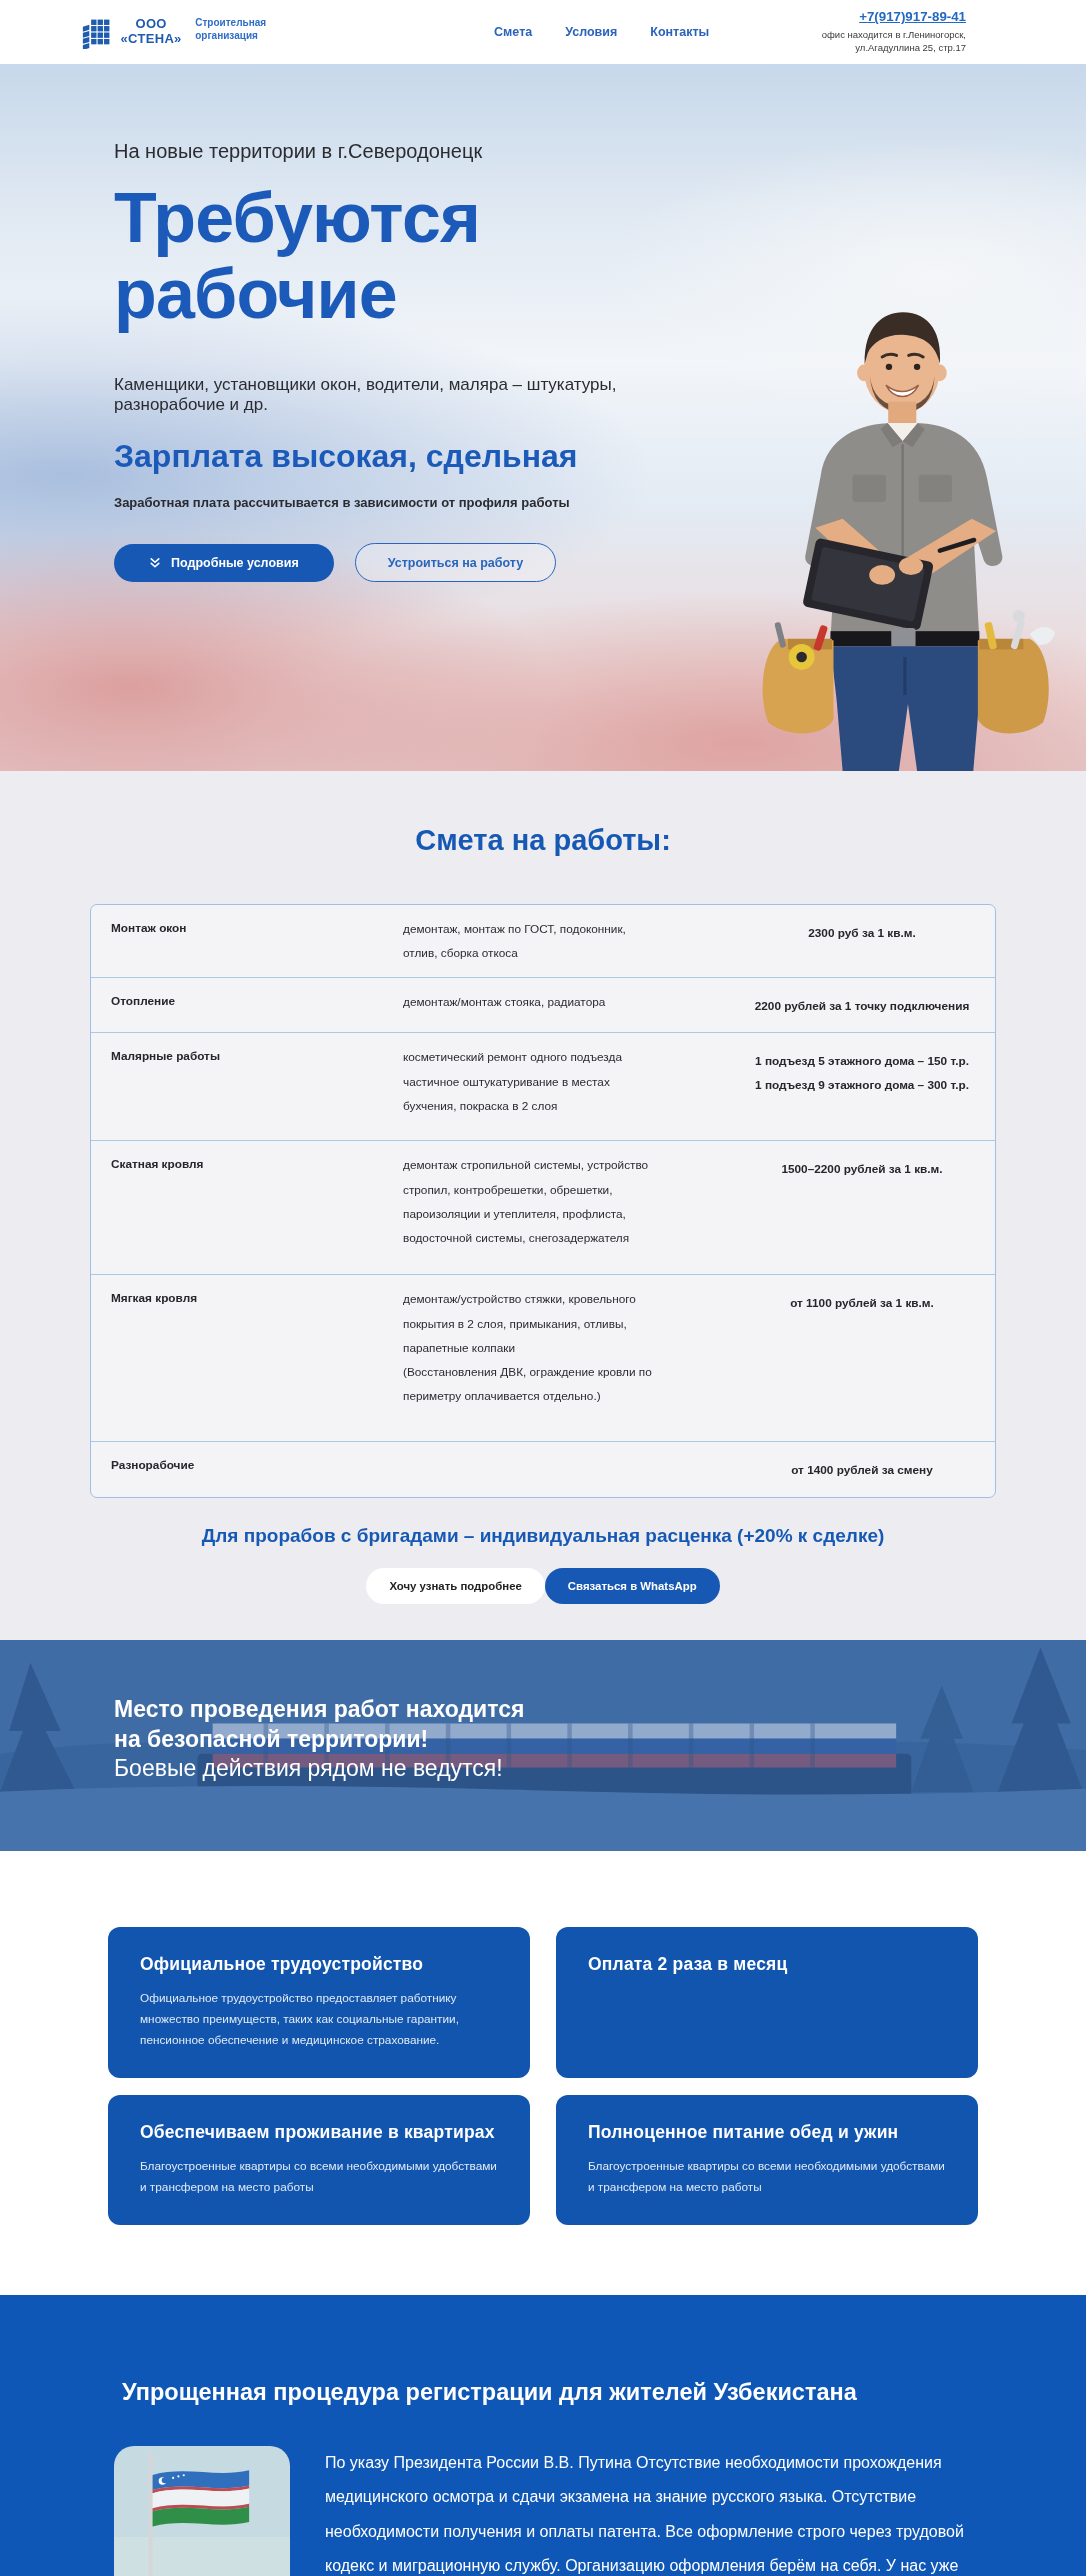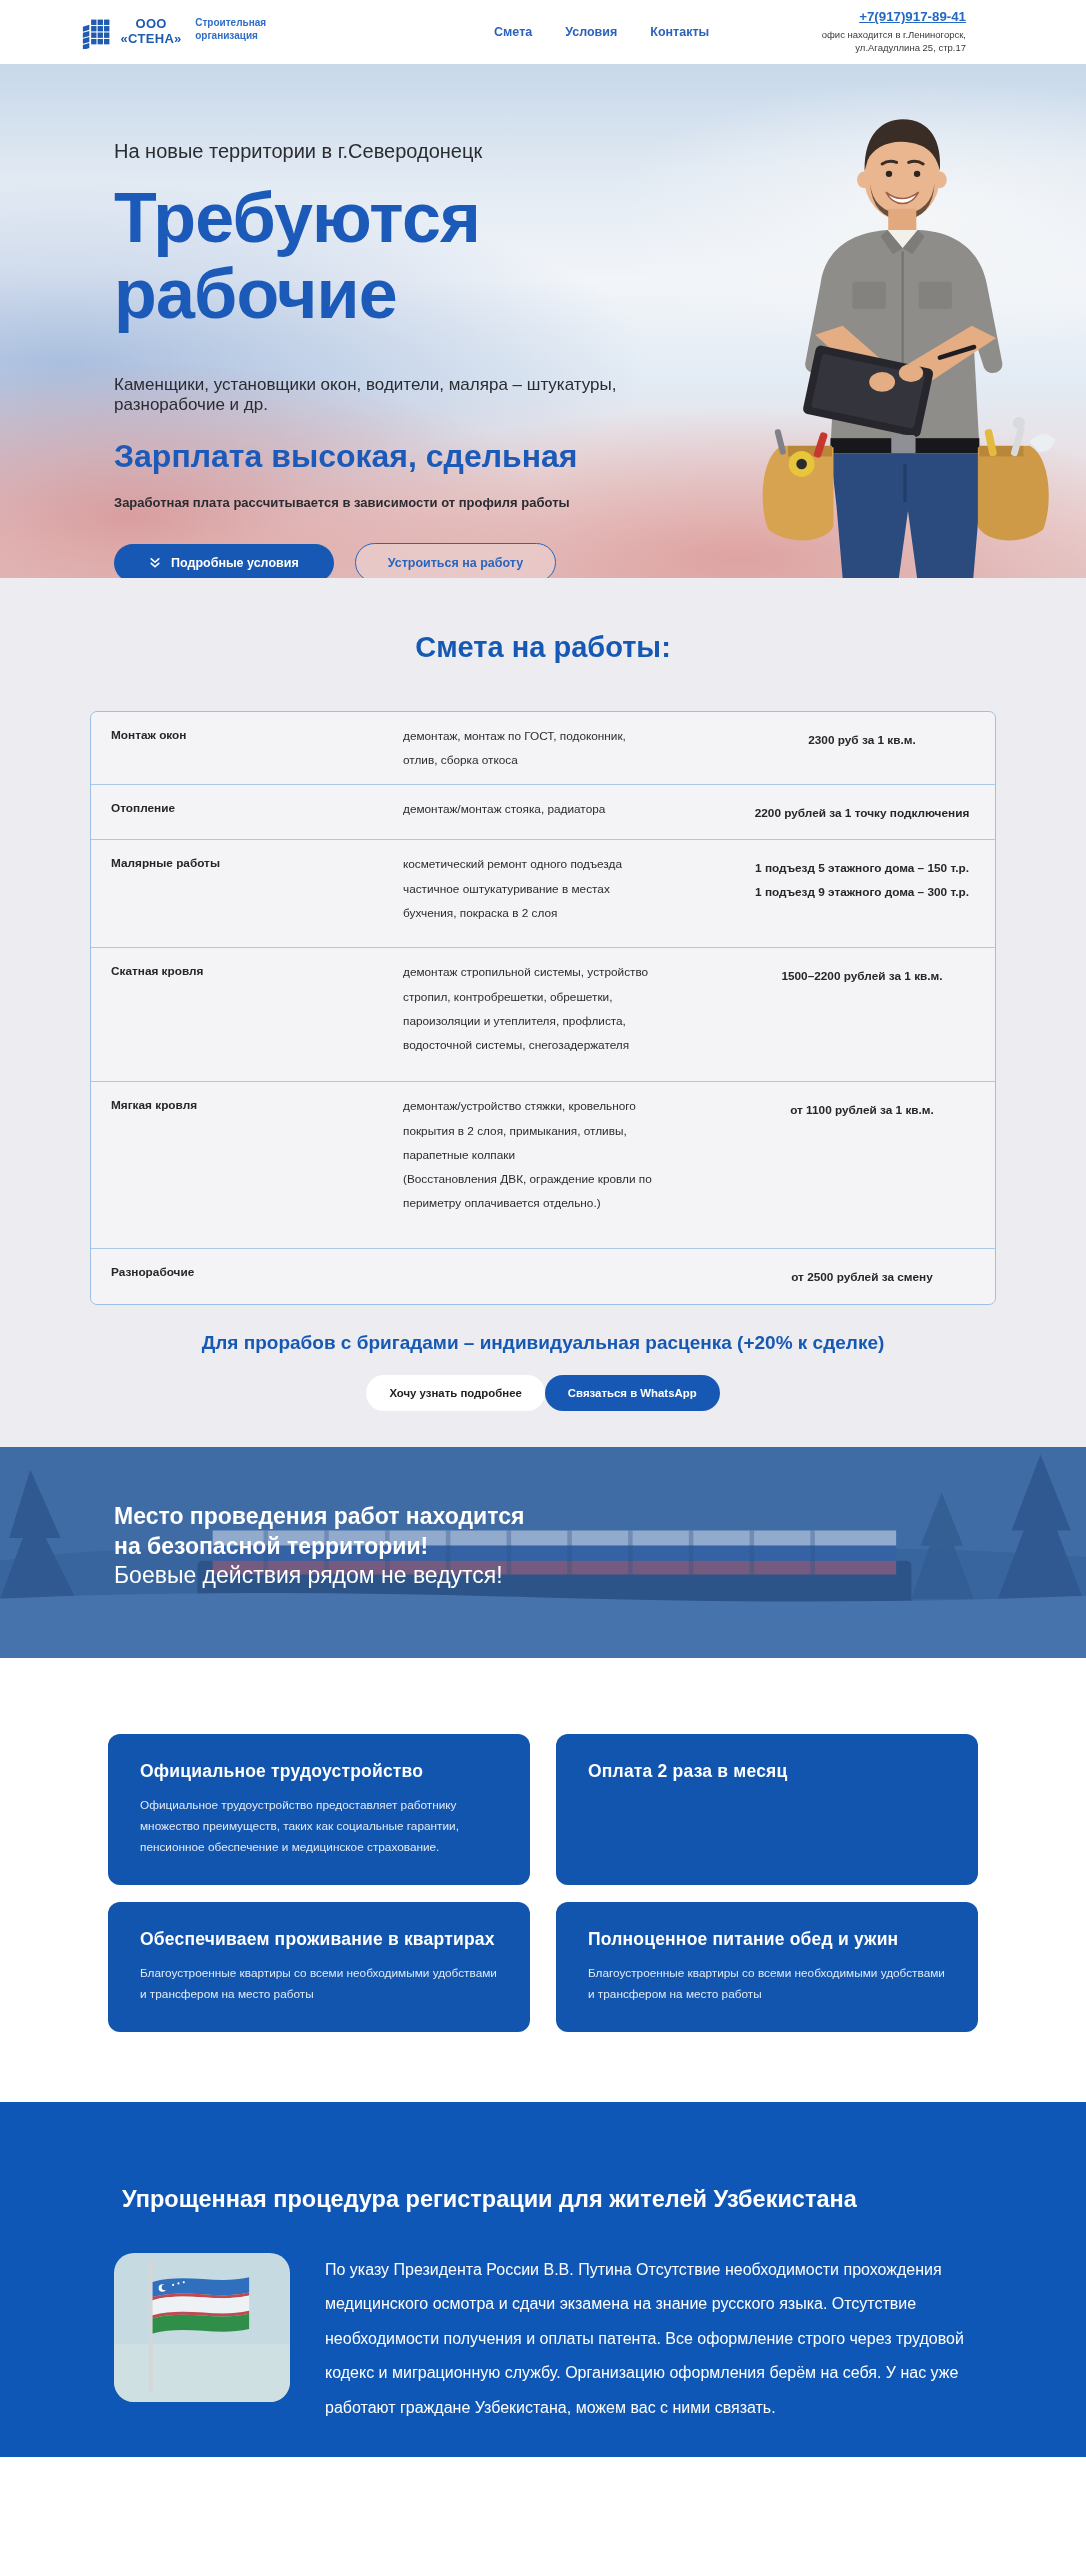--- a/index.html
+++ b/index.html
@@ -20,21 +20,21 @@
                 white-space:pre-line;text-align:center;letter-spacing:0.3px}
   .logo-tagline{font-weight:bold;font-size:10px;color:#2f6ec6;white-space:pre-line;
                 line-height:1.35;margin-left:6px}
   .nav{display:flex;gap:33px;margin-left:228px}
   .nav a{color:#2a63bb;font-weight:bold;font-size:12.5px}
   .contact{margin-left:auto;text-align:right}
   .phone{color:#2369c4;font-weight:bold;font-size:13.3px;text-decoration:underline;display:inline-block}
   .address{font-size:9.5px;color:#3a3a3f;margin-top:3.8px;white-space:pre-line;line-height:1.4}
 
   
-  .hero{position:relative;height:514px;overflow:hidden;background:
+  .hero{position:relative;height:707px;overflow:hidden;background:
     radial-gradient(471px 198px at 86% 30%, #f4f6f8 0%, rgba(244,246,248,0) 70%),
     radial-gradient(623px 228px at 12% 88%, rgba(214,140,140,.75), rgba(214,140,140,0) 68%),
     radial-gradient(684px 213px at 68% 96%, rgba(219,152,150,.8), rgba(219,152,150,0) 70%),
     radial-gradient(836px 258px at 6% 58%, rgba(110,145,200,.5), rgba(110,145,200,0) 70%),
     linear-gradient(180deg,#c7d8ea 0%,#dfe8f2 20%,#f2f5f9 42%,#e3ebf4 62%,#ecd8d8 88%,#e6cccb 100%);}
   .hero-inner{position:relative;z-index:2;padding:76px 0 0 114px;width:729px}
   .kicker{font-size:20px;color:#2b2c31}
   .hero-title{margin:18px 0 0;font-size:70px;line-height:1.08;font-weight:bold;
               color:var(--primary);white-space:pre-line;letter-spacing:-0.8px}
   .professions{margin-top:43px;font-size:17px;color:#2b2c31}
@@ -242,21 +242,21 @@
       <div class="t-desc">демонтаж/устройство стяжки, кровельного
 покрытия в 2 слоя, примыкания, отливы,
 парапетные колпаки
 (Восстановления ДВК, ограждение кровли по
 периметру оплачивается отдельно.)</div>
       <div class="t-price">от 1100 рублей за 1 кв.м.</div>
     </div>
     <div class="t-row">
       <div class="t-name">Разнорабочие</div>
       <div class="t-desc"></div>
-      <div class="t-price">от 2500 рублей за смену</div>
+      <div class="t-price">от 1400 рублей за смену</div>
     </div>
   </div>
   <div class="foremen">Для прорабов с бригадами – индивидуальная расценка (+20% к сделке)</div>
   <div class="estimate-buttons">
     <button class="btn-white">
       <span>Хочу узнать подробнее</span>
     </button>
     <button class="btn-blue">
       <span>Связаться в WhatsApp</span>
     </button>

